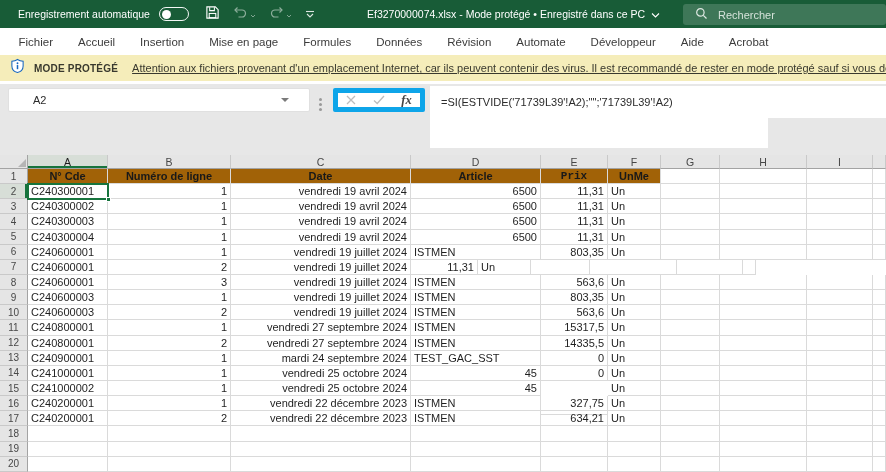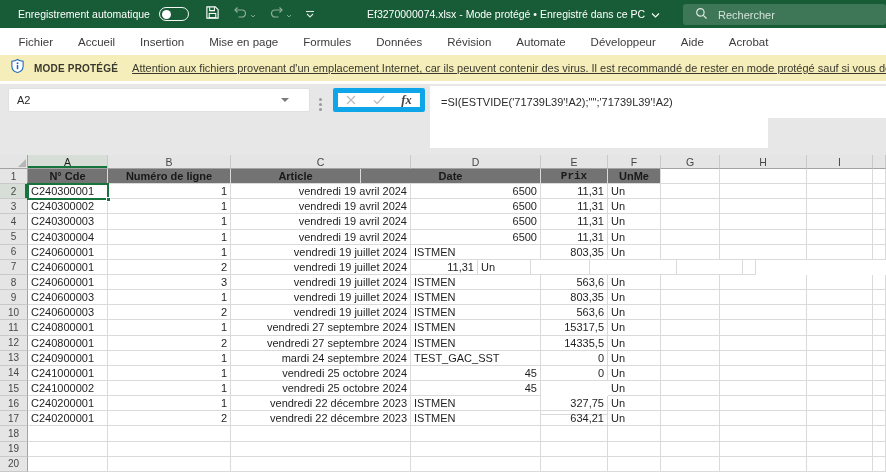--- a/index.html
+++ b/index.html
@@ -20,38 +20,38 @@
 .tabsrow{height:27px;background:#fff;display:flex;align-items:center;padding-left:6px}
 .tab{font-size:11.5px;color:#3b3b3b;padding:0 12.5px;height:27px;display:flex;align-items:center;cursor:default}
 
 .banner{height:26px;background:#f5edba;display:flex;align-items:center;padding-left:10px;white-space:nowrap;overflow:hidden}
 .banner .blabel{font-size:10px;font-weight:700;color:#39392e;margin:0 14px 0 9px;letter-spacing:.2px}
 .banner .bmsg{font-size:11px;color:#39392e;text-decoration:underline;cursor:pointer}
 .gapline{height:3px;background:#fff}
 
 .fbar{height:71px;background:#e7e7e7;position:relative}
 .namebox{position:absolute;left:8px;top:4px;width:302px;height:24px;background:#fff;border:1px solid #e0e0e0;border-radius:2px;display:flex;align-items:center}
-.namebox input{border:none;outline:none;font-size:11px;color:#2b2b2b;padding-left:8px;width:272px;font-family:inherit;background:transparent}
+.namebox input{border:none;outline:none;font-size:11px;color:#2b2b2b;padding-left:24px;width:272px;font-family:inherit;background:transparent}
 .nb-caret{width:0;height:0;border-left:4px solid transparent;border-right:4px solid transparent;border-top:4px solid #7a7a7a;margin-right:8px;cursor:pointer}
 .dots{position:absolute;left:319px;top:14px;width:3px;height:3px;border-radius:50%;background:#9a9a9a;box-shadow:0 5px 0 #9a9a9a,0 10px 0 #9a9a9a}
 .fbtns{position:absolute;left:333px;top:4px;width:92px;height:24px;background:#fff;border:5px solid #0ea5e9;border-radius:2px;display:flex;align-items:center;justify-content:space-around}
 .fx{font-size:12.5px;font-style:italic;font-weight:700;color:#444;font-family:"Liberation Serif","DejaVu Serif",serif;cursor:pointer}
 .fmain{position:absolute;left:430px;top:2px;width:456px;height:32px;background:#fff;display:flex;align-items:center;padding-left:11px;font-size:11px;color:#2b2b2b;white-space:nowrap;overflow:hidden}
 .fext{position:absolute;left:430px;top:34px;width:338px;height:30px;background:#fff}
 
 .sheet{position:relative;width:886px;height:317px;background:#fff;overflow:hidden}
 .grow{display:flex}
 .corner{background:#e5e5e5;border-right:1px solid #a3a3a3;border-bottom:1px solid #a3a3a3;position:relative}
 .corner .tri{position:absolute;right:1px;bottom:1px;width:0;height:0;border-left:8px solid transparent;border-bottom:8px solid #b5b5b5}
 .hcell{background:#e5e5e5;border-right:1px solid #c9c9c9;border-bottom:1px solid #a3a3a3;font-size:10.5px;color:#474747;display:flex;align-items:center;justify-content:center;cursor:default}
 .hcell.sel{background:#d7ded7;box-shadow:inset 0 -2px 0 #17743d;color:#1c1c1c}
 .rhead{background:#e5e5e5;border-right:1px solid #a3a3a3;border-bottom:1px solid #c9c9c9;font-size:10px;color:#474747;display:flex;align-items:center;justify-content:center;cursor:default}
 .rhead.sel{background:#d7ded7;box-shadow:inset -2px 0 0 #17743d}
 .cell{border-right:1px solid #dadada;border-bottom:1px solid #dadada;font-size:11px;color:#1f1f1f;padding:0 3px;display:flex;align-items:center;overflow:hidden;white-space:nowrap;cursor:cell}
-.cell.hrow{background:#737373;font-weight:700;justify-content:center;color:#191919}
+.cell.hrow{background:#a16207;font-weight:700;justify-content:center;color:#191919}
 .al{justify-content:flex-start}.ar{justify-content:flex-end}
 .seloverlay{position:absolute;border:2px solid #17743d;pointer-events:none;z-index:5}
 .seloverlay .fill{position:absolute;right:-4px;bottom:-4px;width:5px;height:5px;background:#17743d;border:1px solid #fff}
 </style>
 </head>
 <body>
 
 <div class="titlebar">
   <div class="autosave">
     <span>Enregistrement automatique</span>
@@ -182,22 +182,22 @@
       <div class="hcell" style="width: 53px;">F</div>
       <div class="hcell" style="width: 59px;">G</div>
       <div class="hcell" style="width: 87px;">H</div>
       <div class="hcell" style="width: 66px;">I</div>
       <div class="hcell" style="width: 13px;"></div>
     </div>
     <div class="grow" style="height: 15.15px;">
       <div class="rhead" style="width: 28px;">1</div>
       <div class="cell hrow" style="width: 80px;">N° Cde</div>
       <div class="cell hrow" style="width: 123px;">Numéro de ligne</div>
+      <div class="cell hrow" style="width: 180px;">Date</div>
       <div class="cell hrow" style="width: 130px;">Article</div>
-      <div class="cell hrow" style="width: 180px;">Date</div>
       <div class="cell hrow" style="width: 67px; font-family: Liberation Mono, monospace;">Prix</div>
       <div class="cell hrow" style="width: 53px;">UnMe</div>
       <div class="cell al" style="width: 59px;"></div>
       <div class="cell al" style="width: 87px;"></div>
       <div class="cell al" style="width: 66px;"></div>
       <div class="cell al" style="width: 13px;"></div>
     </div>
     <div class="grow" style="height: 15.15px;">
       <div class="rhead sel" style="width: 28px;">2</div>
       <div class="cell al" style="width: 80px;">C240300001</div>

